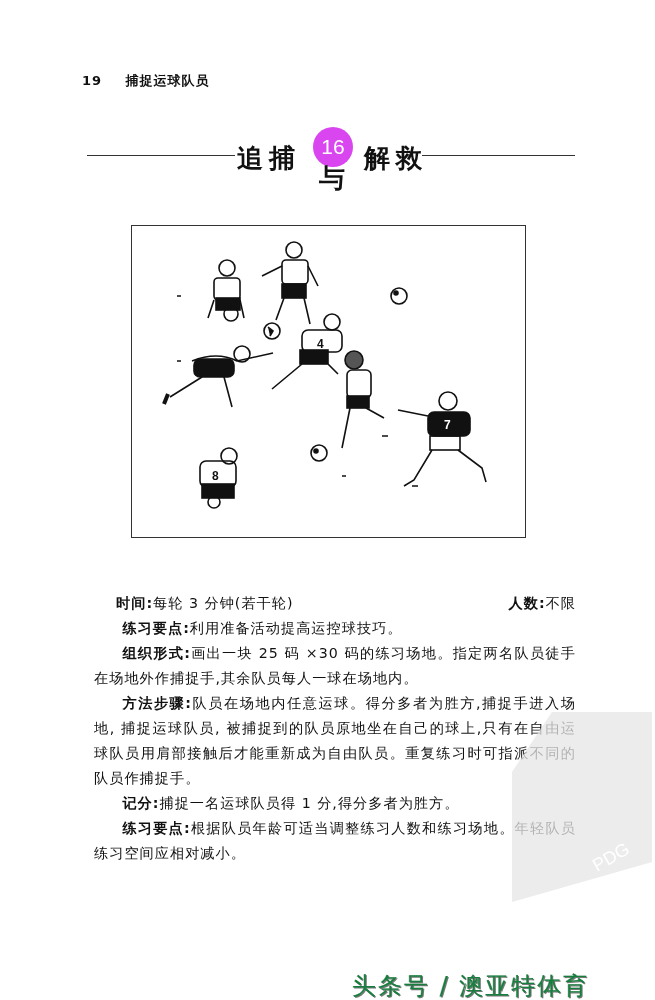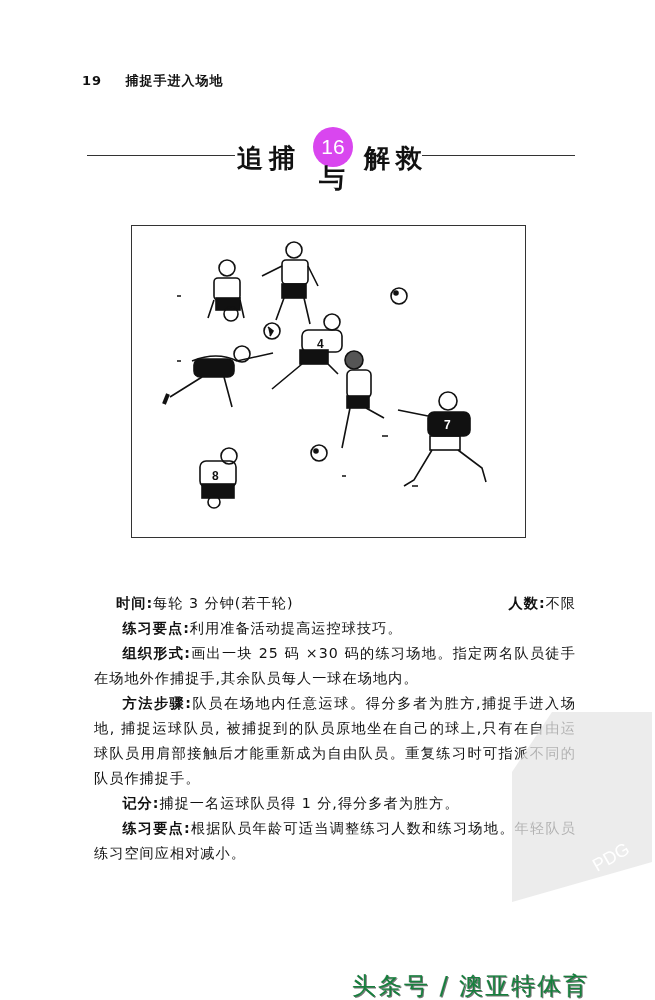--- a/index.html
+++ b/index.html
@@ -25,21 +25,21 @@
   .meta-line { display:flex; justify-content:space-between; padding-left:22px;gap:40px; }
   .watermark { position:absolute; left:512px; top:712px; width:140px; height:190px; }
   .footer-mark { position:absolute; left:352px; top:970px; font-size:24px; color:#15803d; letter-spacing:2px;
                  text-shadow:1px 1px 0 #777, -0.5px -0.5px 0 #bbb; }
 </style>
 </head>
 <body>
 
 <div class="running-header">
   <span class="page-num">19</span>
-  <span>捕捉手进入场地</span>
+  <span>捕捉运球队员</span>
 </div>
 
 <div class="title-row">
   <div class="rule left"></div>
   <span class="title-word w1">追捕</span>
   <div class="badge">16</div>
   <span class="title-word w2">与</span>
   <span class="title-word w3">解救</span>
   <div class="rule right"></div>
 </div>

